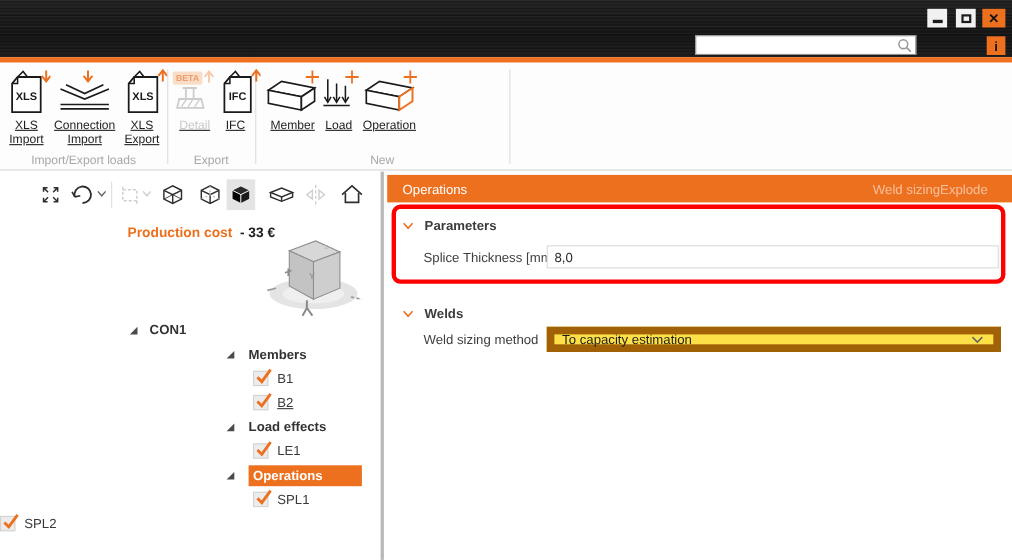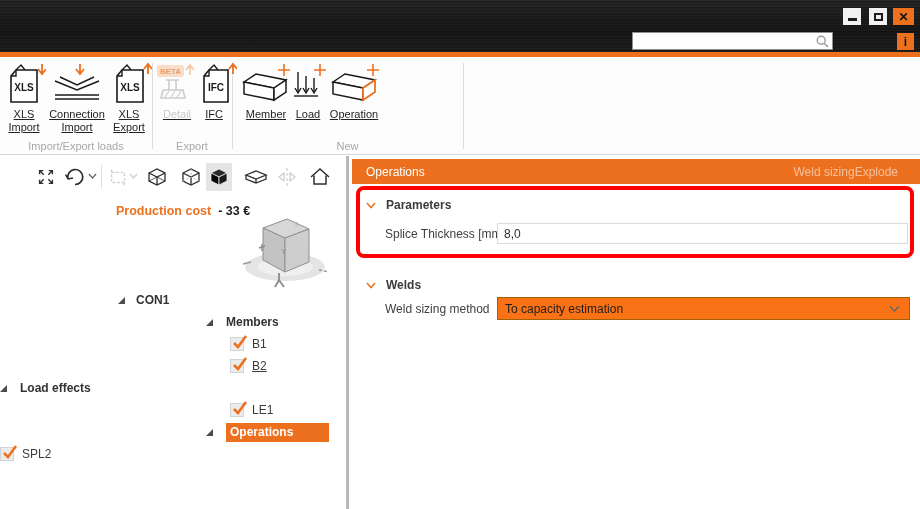--- a/index.html
+++ b/index.html
@@ -108,21 +108,21 @@
   .section-title { font-weight:bold; font-size:12px; color:#3b3b3b; }
   .sec-params { left:366px; top:198px; }
   .sec-welds  { left:366px; top:278px; }
   .row-label { position:absolute; font-size:12px; color:#3f3f3f; white-space:nowrap; }
   .lbl-splice { left:385px; top:227px; }
   .lbl-weldm  { left:385px; top:302px; }
   .txt-input { left:497px; top:223px; width:411px; height:21px;
     border:1px solid #dadada; font-size:12px; padding:0 6px; color:#2b2b2b;
     font-family:"Liberation Sans",sans-serif; outline:none; background:#fff; }
   .dropdown { left:497px; top:297px; width:413px; height:23px;
-    border:1px solid #a16207; background:#f97316; display:flex; align-items:center;
+    border:7px solid #a16207; background:#fde047; display:flex; align-items:center;
     font-size:12px; color:#1e1e1e; padding-left:7px; cursor:default; }
   .dropdown .dd-chev { margin-left:auto; margin-right:9px; display:flex; }
 </style>
 </head>
 <body>
 
 <div class="abs titlebar">
   <div class="win-btn btn-minimize">
     <div class="bar"></div>
   </div>
@@ -369,35 +369,43 @@
     <span>B1</span>
   </div>
   <div class="trow" style="padding-left:230px">
     <span class="cb">
         <svg width="18" height="16" viewBox="0 0 18 16">
           <path d="M3,9 L7,13 L15,2" fill="none" stroke="#ED701F" stroke-width="2.6"></path>
         </svg>
       </span>
     <span class="underlined">B2</span>
   </div>
-  <div class="trow" style="">
+  <div class="trow" style="padding-left:206px">
     <span class="tri"></span>
     <span class="tgroup" style="margin-left:13px">Load effects</span>
   </div>
   <div class="trow" style="padding-left:230px">
     <span class="cb">
         <svg width="18" height="16" viewBox="0 0 18 16">
           <path d="M3,9 L7,13 L15,2" fill="none" stroke="#ED701F" stroke-width="2.6"></path>
         </svg>
       </span>
     <span>LE1</span>
   </div>
   <div class="trow" style="padding-left:206px">
     <span class="tri"></span>
     <span class="tgroup sel-node" style="margin-left:13px">Operations</span>
+  </div>
+  <div class="trow" style="padding-left:230px">
+    <span class="cb">
+        <svg width="18" height="16" viewBox="0 0 18 16">
+          <path d="M3,9 L7,13 L15,2" fill="none" stroke="#ED701F" stroke-width="2.6"></path>
+        </svg>
+      </span>
+    <span>SPL1</span>
   </div>
   <div class="trow" style="">
     <span class="cb">
         <svg width="18" height="16" viewBox="0 0 18 16">
           <path d="M3,9 L7,13 L15,2" fill="none" stroke="#ED701F" stroke-width="2.6"></path>
         </svg>
       </span>
     <span>SPL2</span>
   </div>
 </div>

